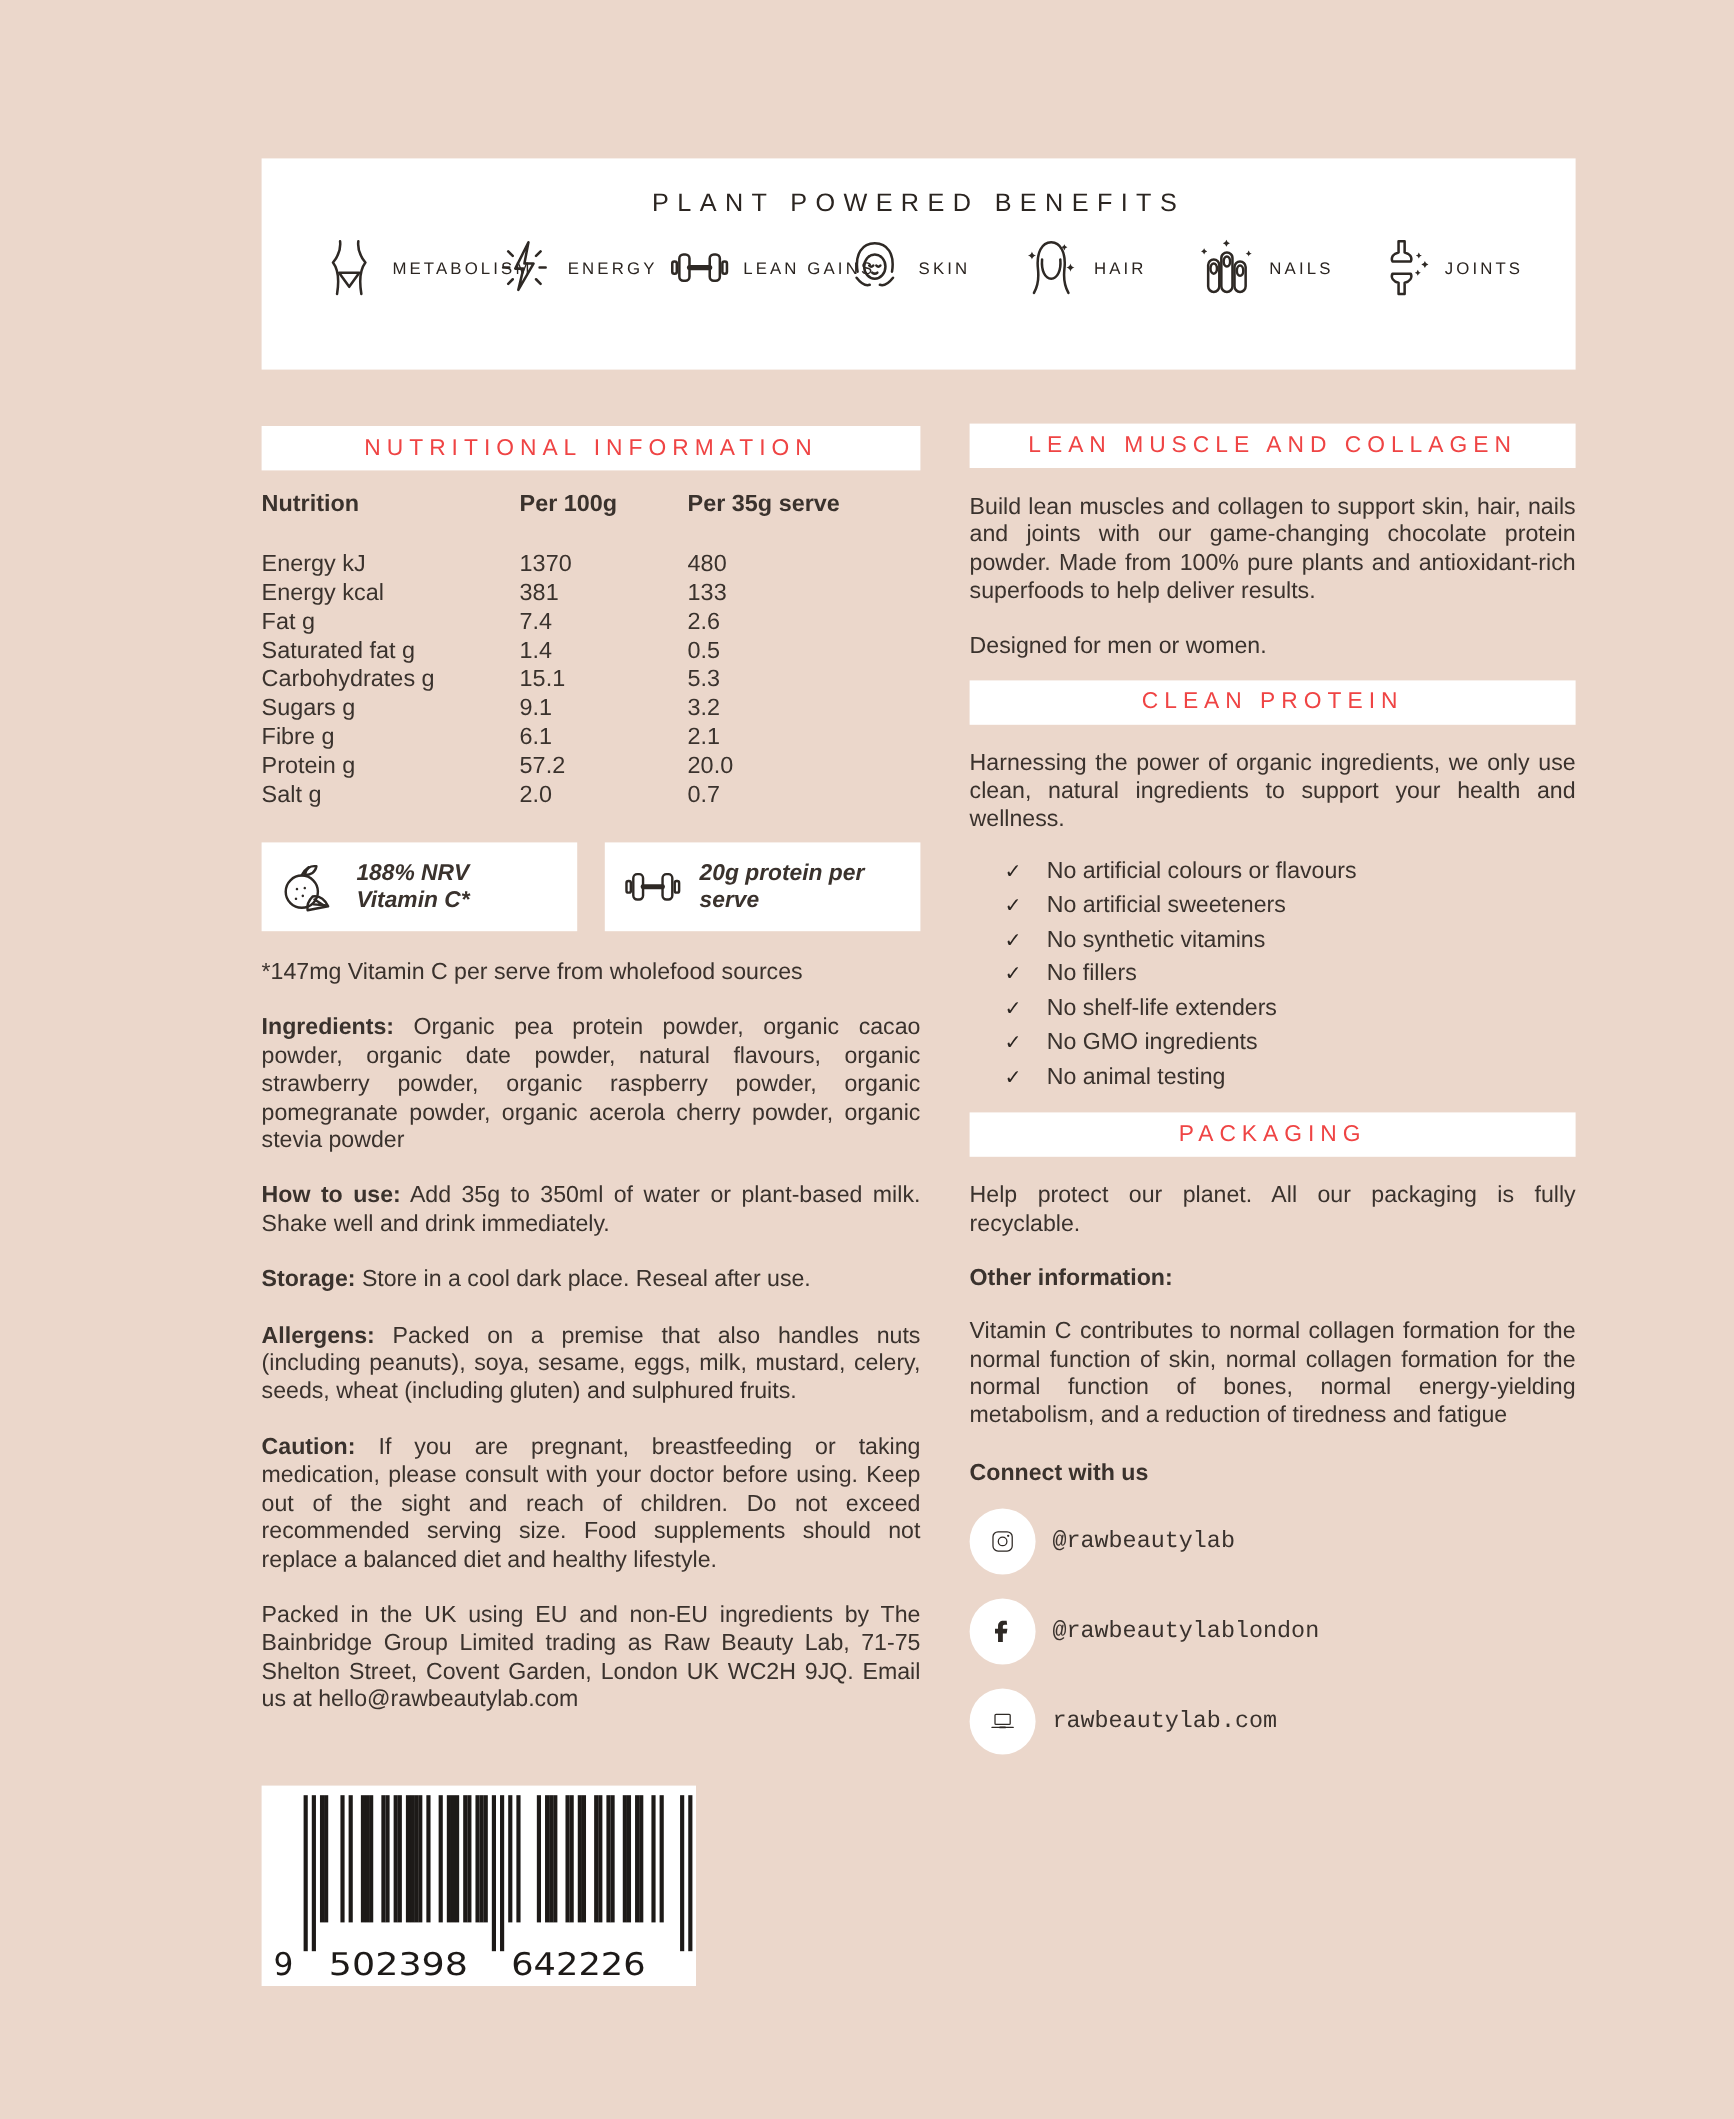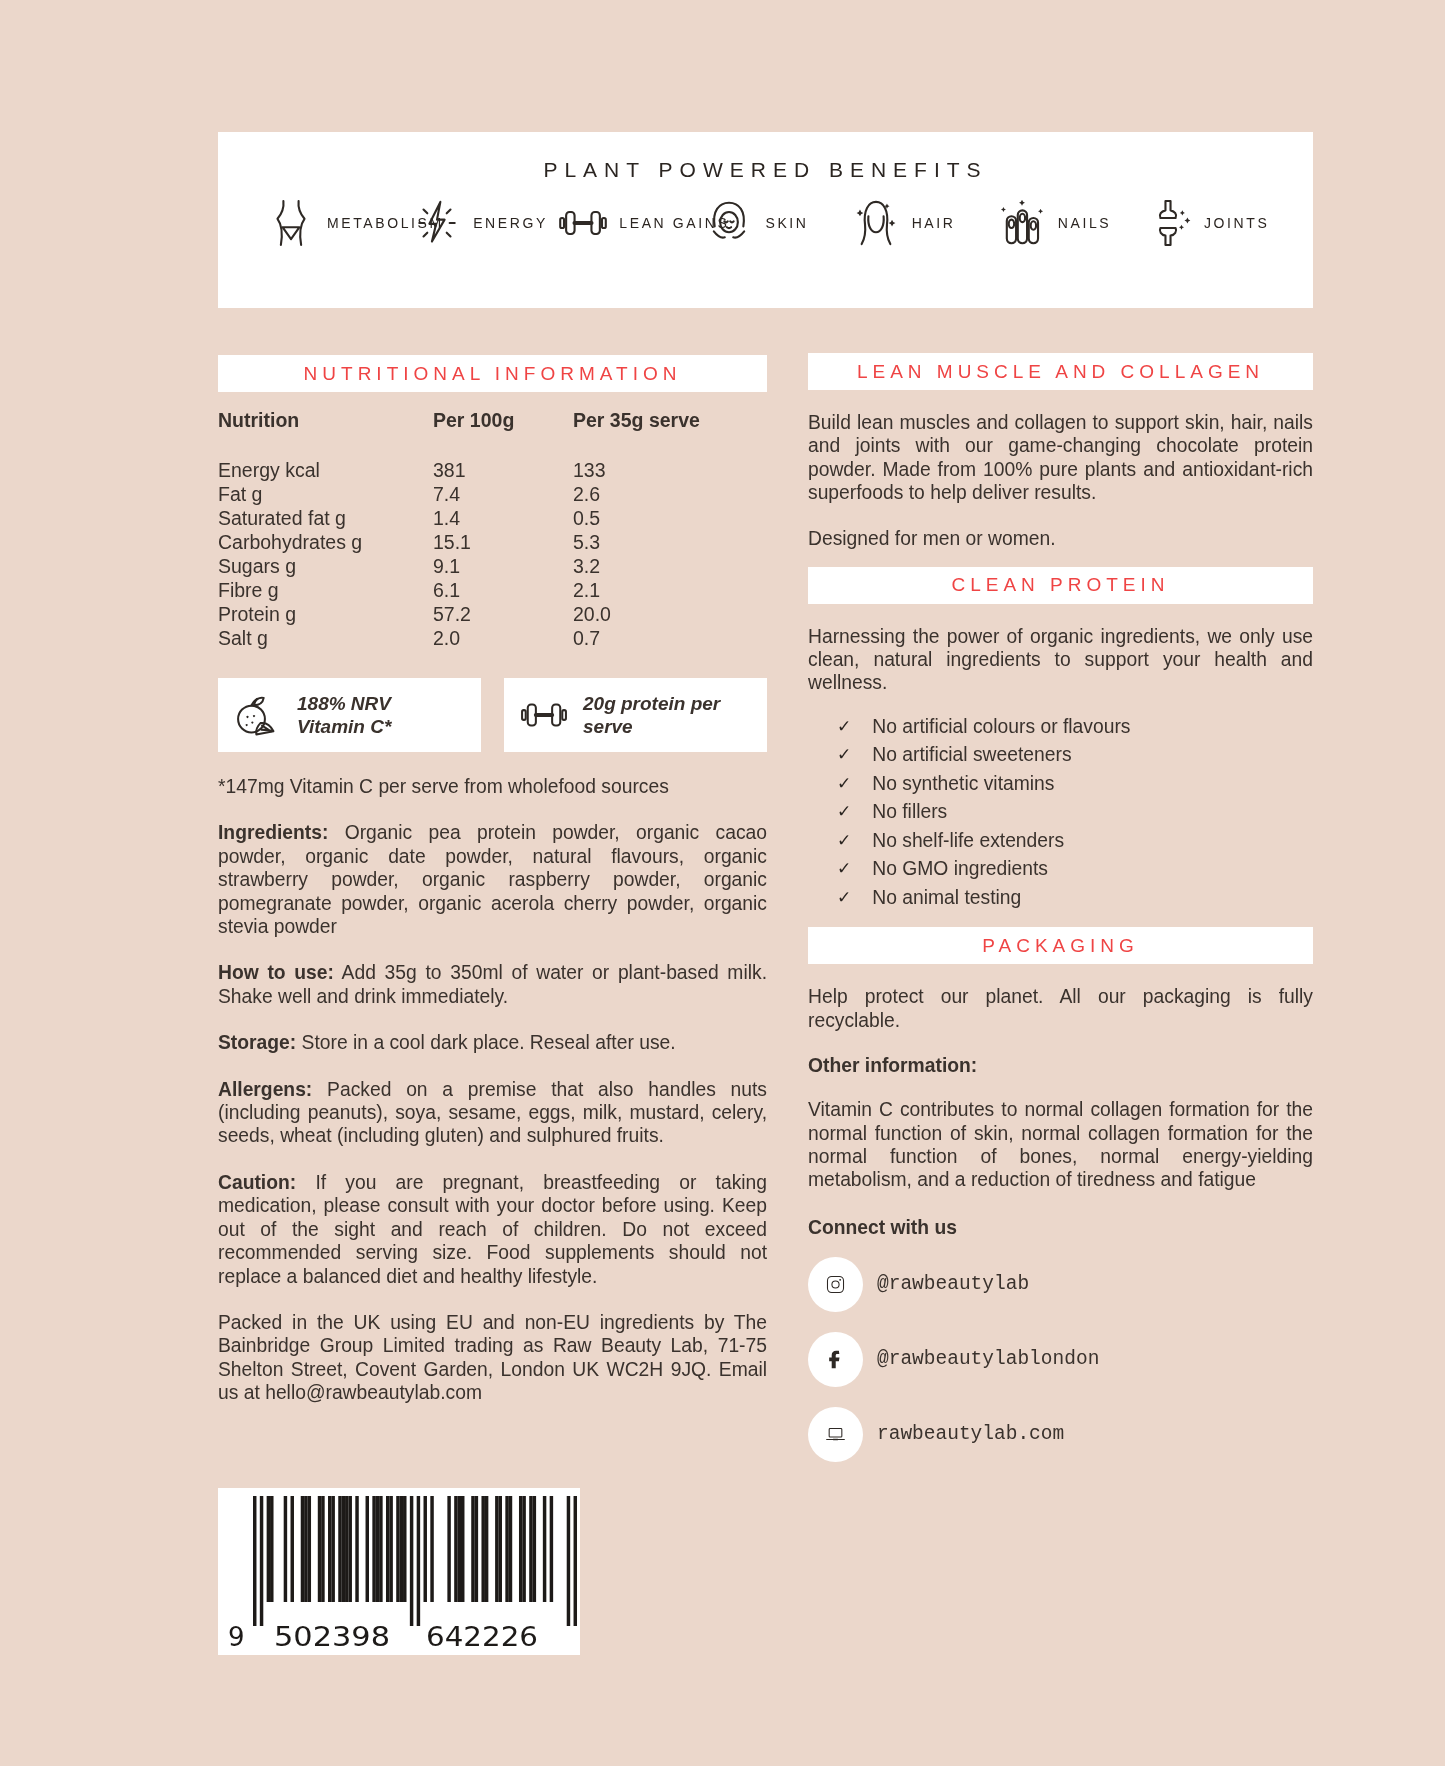--- a/index.html
+++ b/index.html
@@ -154,20 +154,25 @@
     </div>
 
     <div class="nut-header nut-grid">
       <span>Nutrition</span>
       <span>Per 100g</span>
       <span>Per 35g serve</span>
     </div>
 
     <div class="nut-rows">
 
+        <div class="nut-row nut-grid">
+          <span>Energy kJ</span>
+          <span>1370</span>
+          <span>480</span>
+        </div>
 
         <div class="nut-row nut-grid">
           <span>Energy kcal</span>
           <span>381</span>
           <span>133</span>
         </div>
 
         <div class="nut-row nut-grid">
           <span>Fat g</span>
           <span>7.4</span>

